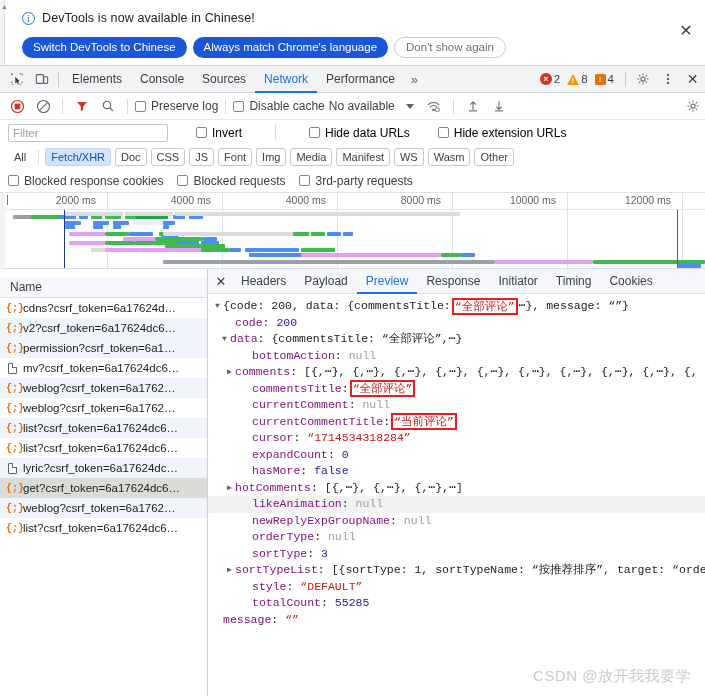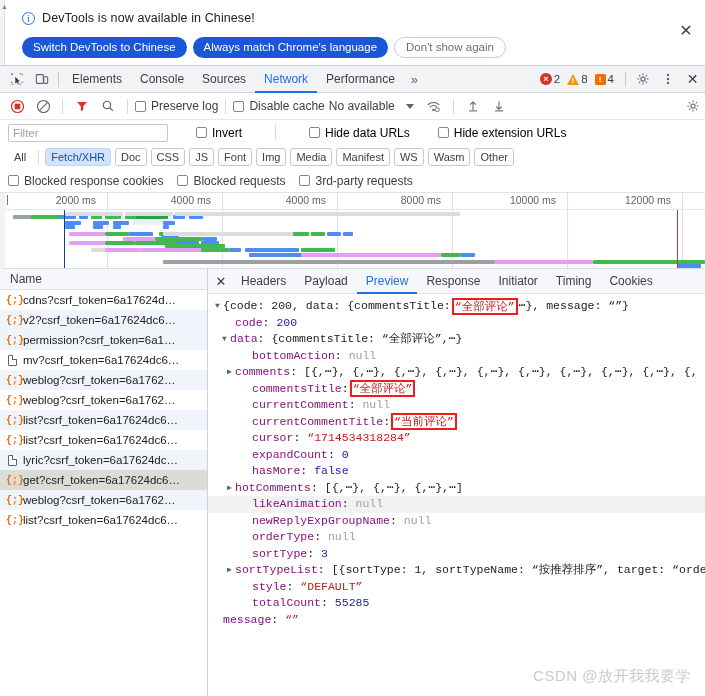--- a/index.html
+++ b/index.html
@@ -335,20 +335,21 @@
     background: #fff;
     overflow: hidden;
   }
   .list-head {
     height: 21px;
     display: flex; align-items: center;
     padding-left: 10px;
     font-size: 12px; color: #3c4043;
     background: #f5f7fa;
     border-bottom: 1px solid #dfe3e8;
+    margin-top: 8px;
   }
   .list-body { flex: 1; overflow: hidden; }
   .req-row {
     height: 20px;
     display: flex; align-items: center;
     gap: 5px;
     padding-left: 6px;
     font-size: 11.5px;
     color: #202124;
     cursor: pointer;

